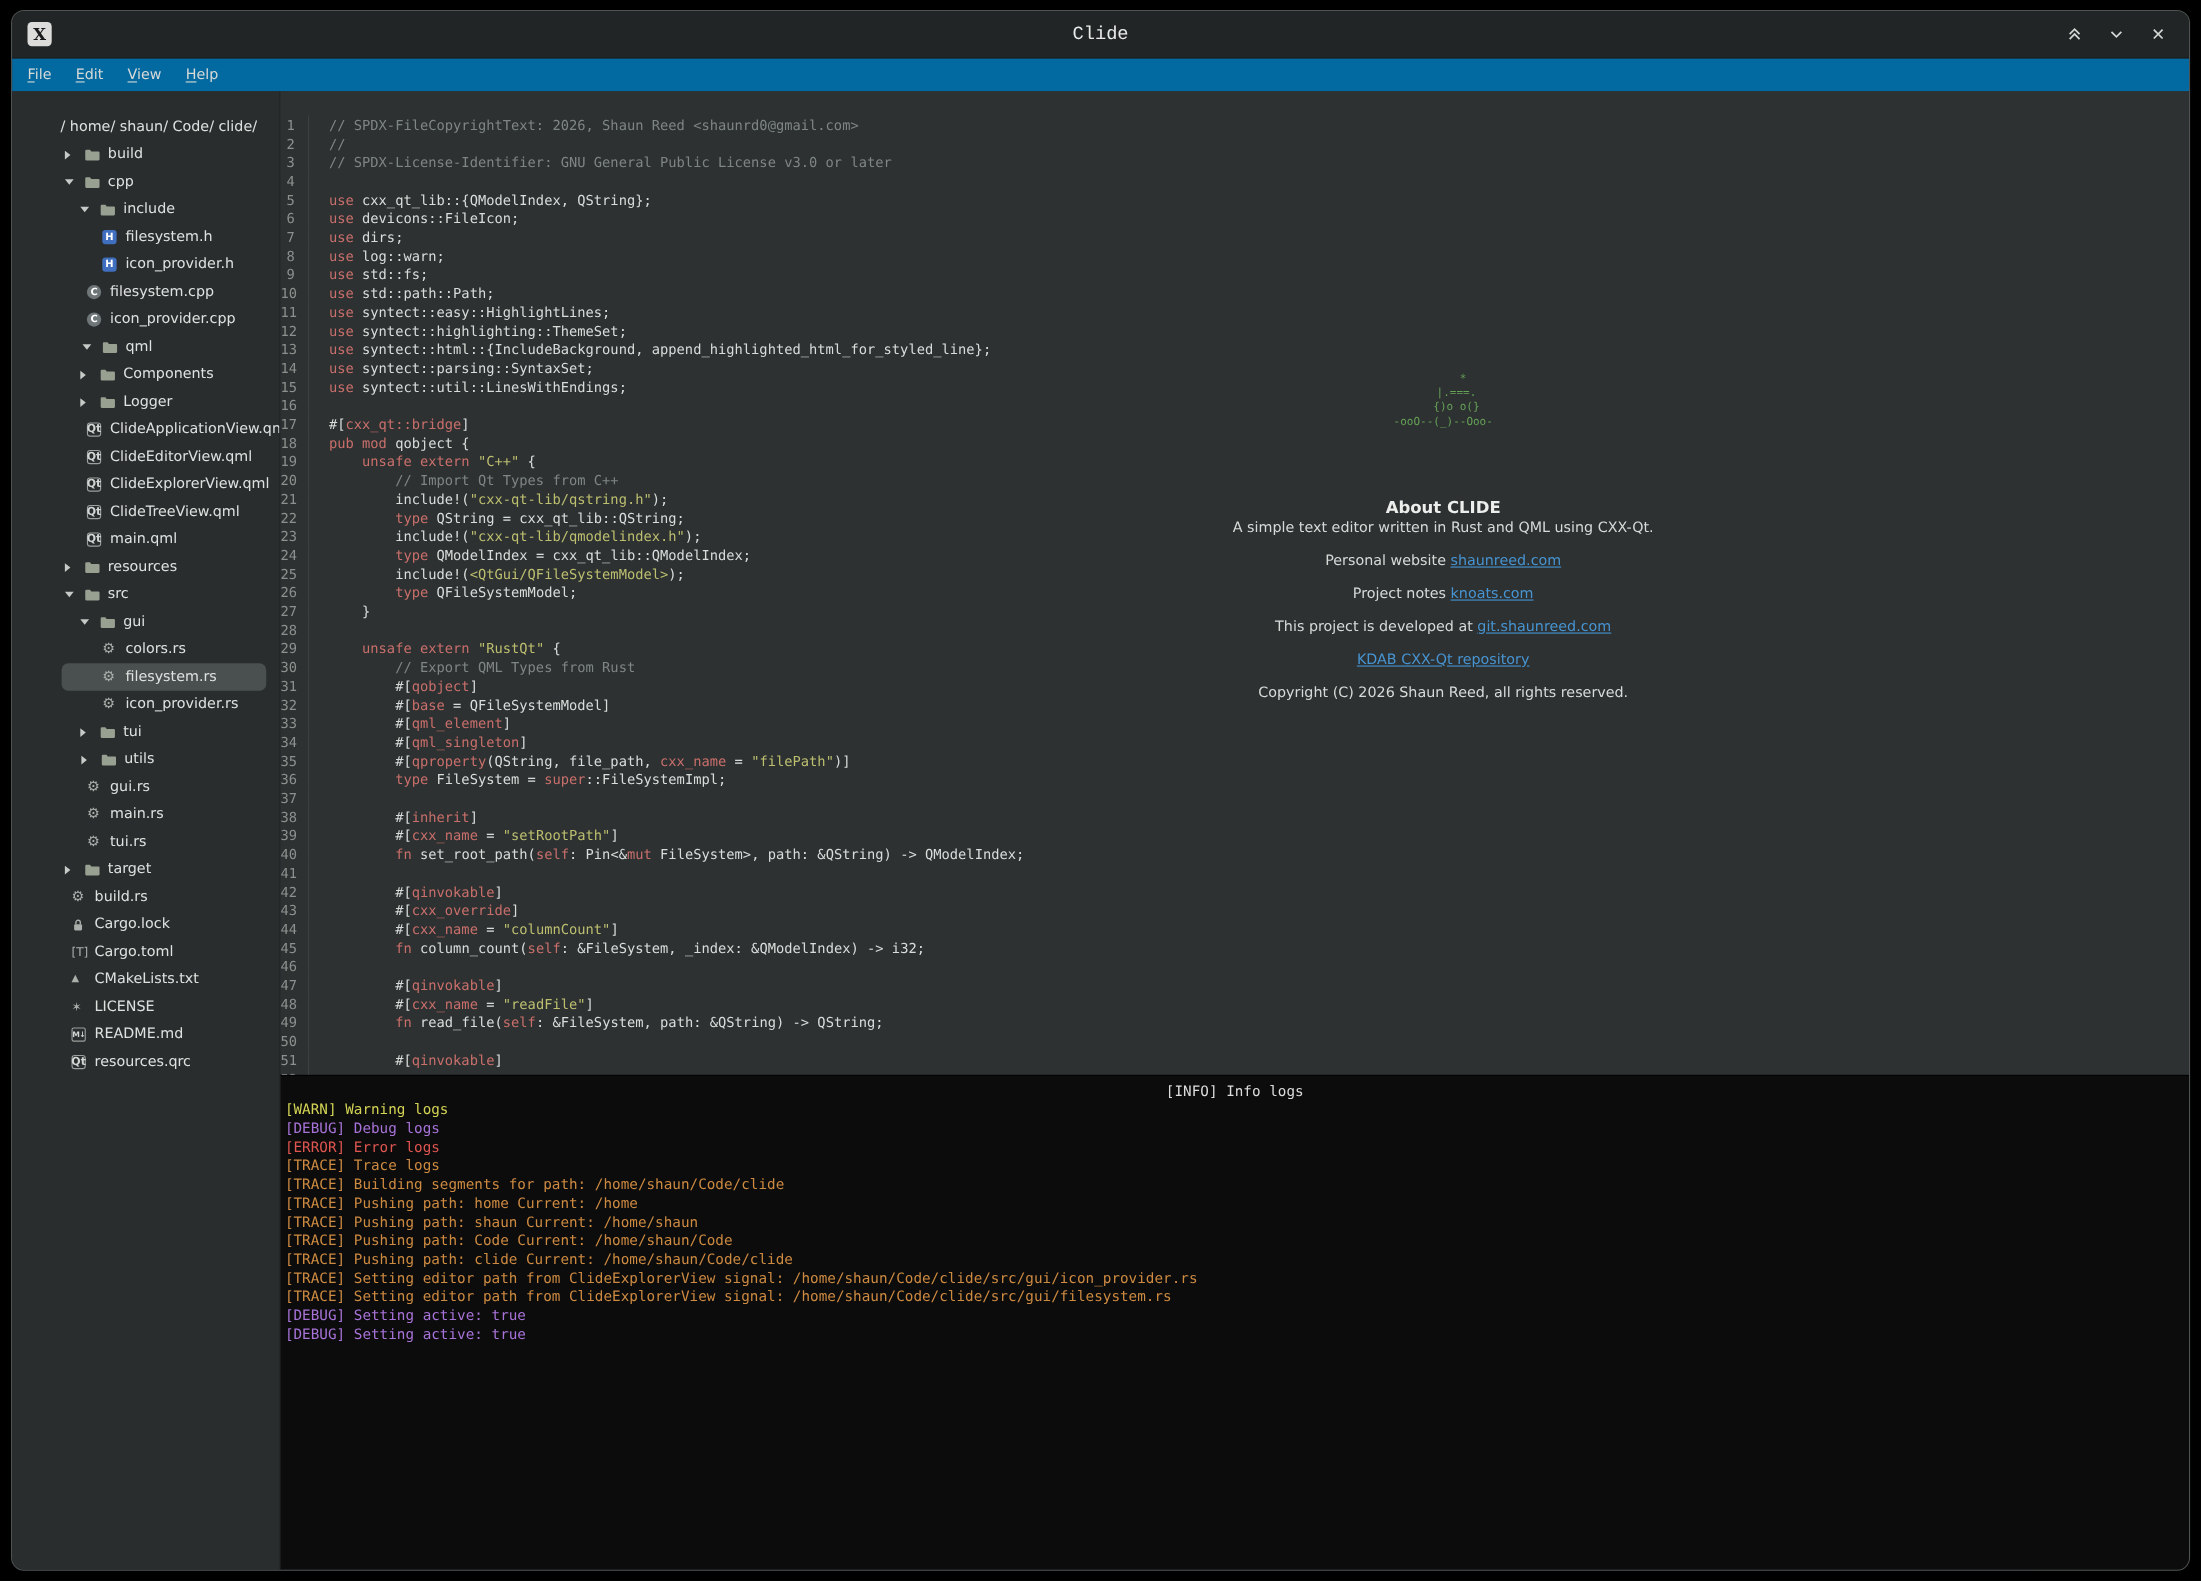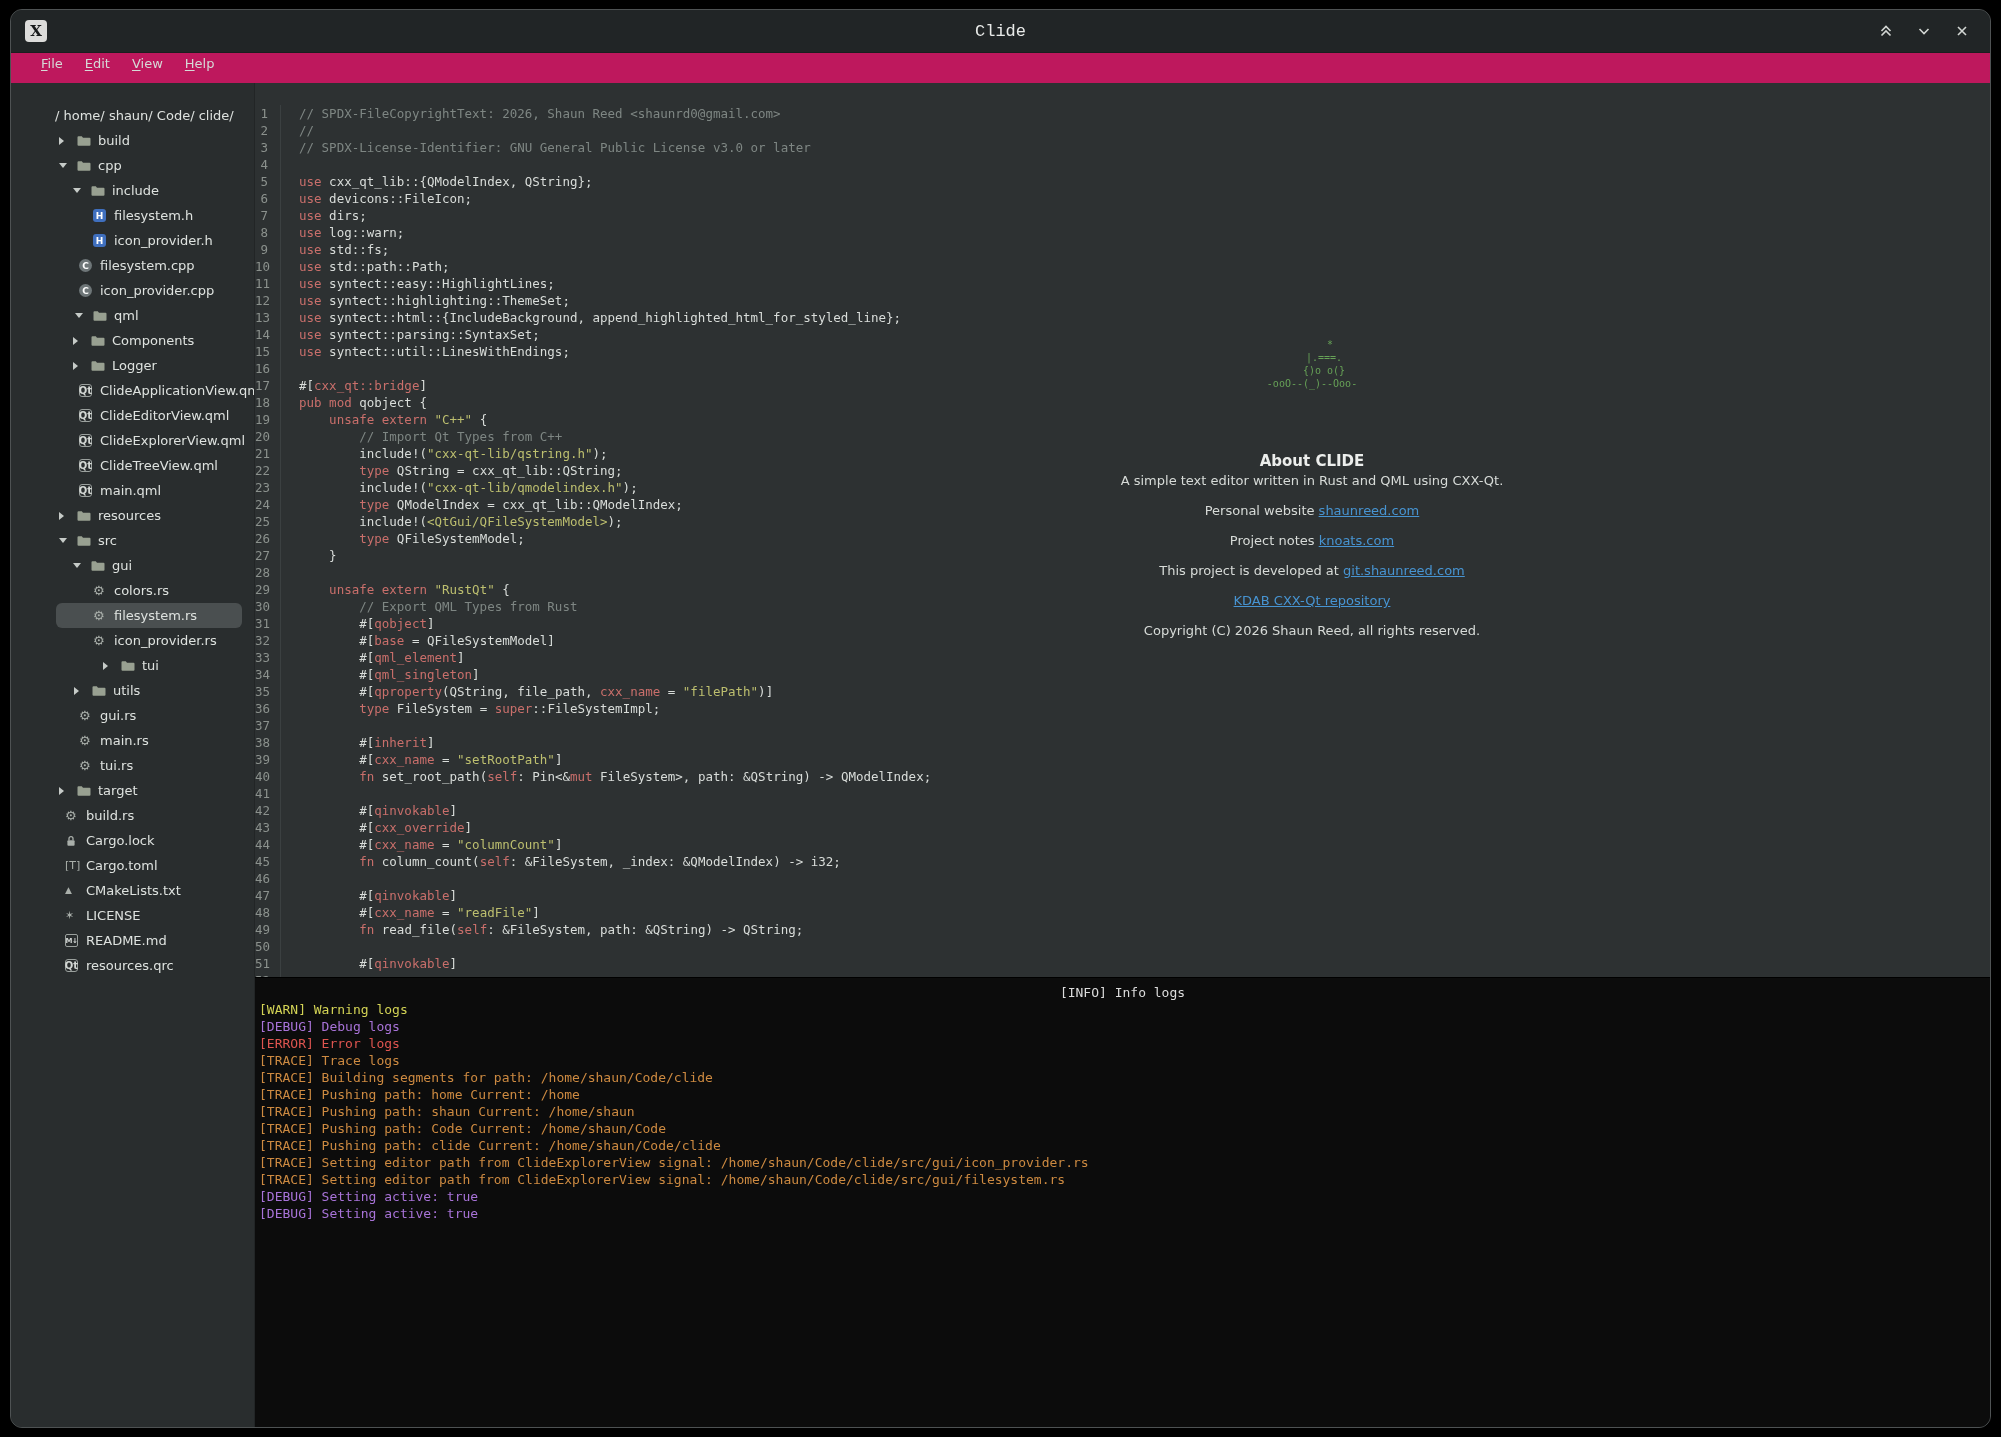--- a/index.html
+++ b/index.html
@@ -18,22 +18,22 @@
     font-family:"DejaVu Serif", serif; font-weight:bold; font-size:15px;
     display:flex; align-items:center; justify-content:center; }
   .title { flex:1; text-align:center; color:#e9ebe9; font-size:17px;font-family:Liberation Mono, monospace; }
   .win-controls { position:absolute; right:16px; top:0; height:100%;
     display:flex; align-items:center; gap:14px; }
   .wc-btn { width:24px; height:24px; display:flex; align-items:center; justify-content:center;
     background:none; border:none; cursor:pointer; }
   .wc-btn svg { stroke:#d2d6d3; stroke-width:1.6; fill:none; }
 
   
-  .menubar { height:30px; display:flex; align-items:flex-start; padding-left:20px; gap:2px;
-    flex:none; background:#be185d; }
+  .menubar { height:30px; display:flex; align-items:center; padding-left:4px; gap:2px;
+    flex:none; background:#0369a1; }
   .menu-item { color:#d6dad7; font-size:13px; padding:3px 10px; border-radius:4px; }
   .menu-item u { text-underline-offset:2px; }
 
   
   .content { flex:1; display:flex; min-height:0; }
 
   
   .sidebar { width:244px; flex:none; padding-top:20px; overflow:hidden;
     background:#292d2e; border-right:1px solid #222526; }
   .tree-root { height:25px; line-height:25px; padding-left:44px; color:#dee2df;
@@ -273,21 +273,21 @@
               <span class="glyph" style="font-size:13px;">⚙</span>
             </span>
             <span>filesystem.rs</span>
           </div>
           <div class="tree-row" style="padding-left: 82px;">
             <span class="ficon">
               <span class="glyph" style="font-size:13px;">⚙</span>
             </span>
             <span>icon_provider.rs</span>
           </div>
-          <div class="tree-row" style="padding-left: 92px;">
+          <div class="tree-row" style="padding-left: 62px;">
             <span class="chev right"></span>
             <span class="ficon">
               <svg width="14" height="12" viewBox="0 0 14 12">
                 <path d="M0.5 2.2 Q0.5 1.2 1.5 1.2 H4.8 L6 2.7 H12.5 Q13.5 2.7 13.5 3.7 V9.8 Q13.5 10.8 12.5 10.8 H1.5 Q0.5 10.8 0.5 9.8 Z" fill="#98a091"></path>
               </svg>
             </span>
             <span>tui</span>
           </div>
           <div class="tree-row" style="padding-left: 63px;">
             <span class="chev right"></span>

